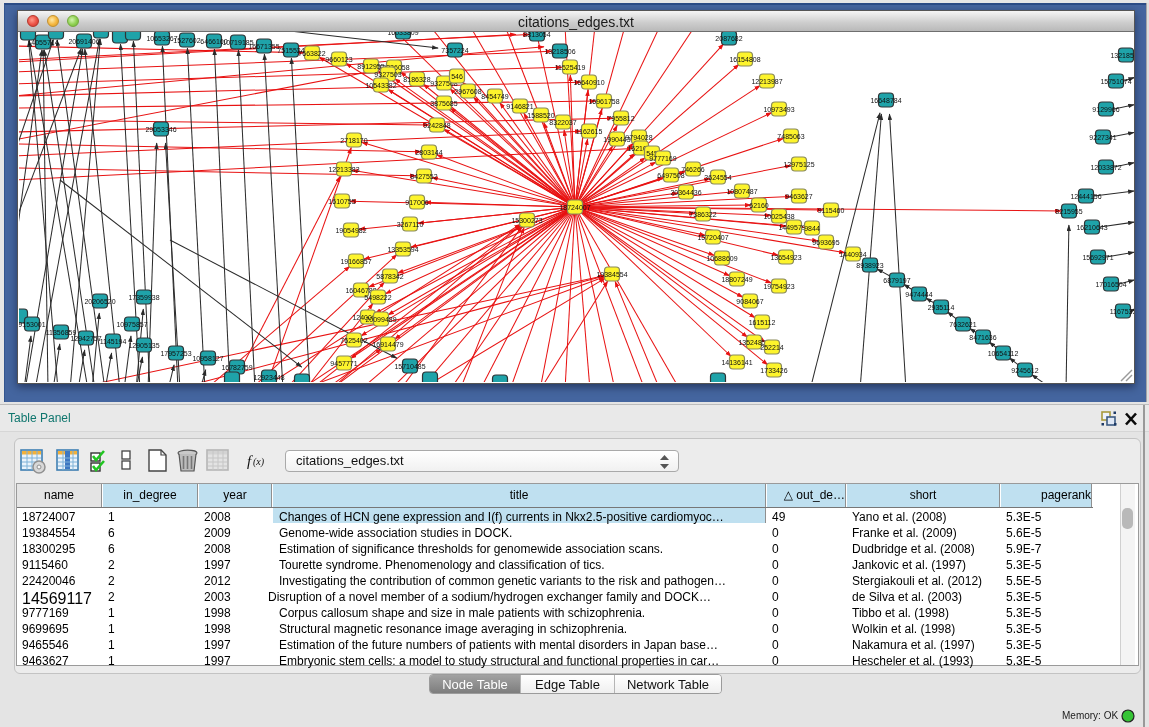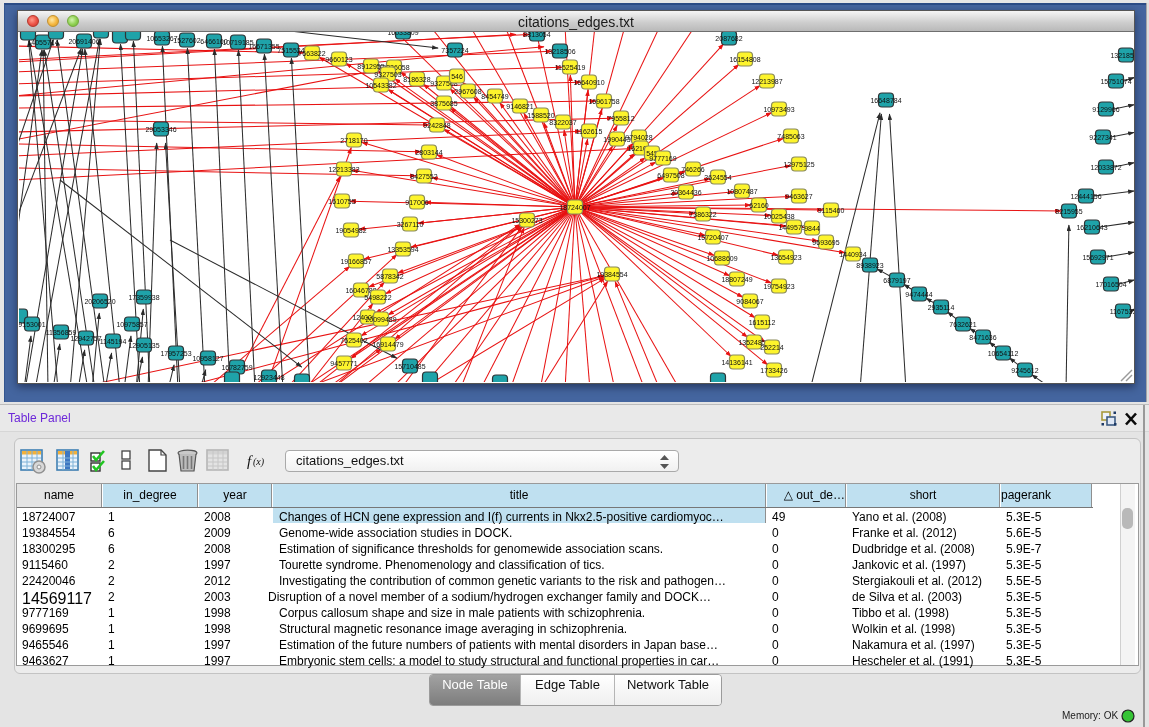--- a/index.html
+++ b/index.html
@@ -5,21 +5,21 @@
 .desktop{position:absolute;left:4px;top:3px;width:1142px;height:399px;background:#44659f;border-top:2px solid #2b4c86;border-left:1px solid #33558f}
 .win{position:absolute;left:17px;top:10px;width:1118px;height:374px;box-shadow:0 3px 8px rgba(0,0,20,.45);background:#fff;border:1px solid #555}
 .titlebar{position:absolute;left:0;top:0;width:100%;height:21px;background:linear-gradient(#f5f5f5,#cfcfcf 55%,#b9b9b9);border-bottom:1px solid #6f6f6f}
 .tl{position:absolute;top:4px;width:12px;height:12px;border-radius:50%}
 .title{position:absolute;top:3px;width:100%;text-align:center;font-size:14px;color:#1a1a1a}
 .panel{position:absolute;left:0;top:402px;width:1149px;height:325px;background:#e4e4e4}
 .phead{position:absolute;left:0;top:2px;width:100%;height:28px;background:#e9e9e9;border-top:1px solid #bcbcbc;border-bottom:1px solid #d6d6d6}
 .pcontainer{position:absolute;left:14px;top:36px;width:1127px;height:236px;background:#ececec;border:1px solid #c3c3c3;border-radius:6px}
 .combo{position:absolute;left:285px;top:450px;width:394px;height:22px;background:linear-gradient(#ffffff,#f1f1f1);border:1px solid #a9a9a9;border-radius:4px;font-size:13px;line-height:20px;padding-left:10px;color:#111}
 .tbl{position:absolute;left:16px;top:483px;width:1123px;height:183px;background:#fff;border:1px solid #9a9a9a;overflow:hidden}
-.tabs{position:absolute;left:429px;top:674px;height:32px;display:flex;border:1px solid #9b9b9b;border-radius:4px;overflow:hidden;font-size:13px}
+.tabs{position:absolute;left:429px;top:674px;height:20px;display:flex;border:1px solid #9b9b9b;border-radius:4px;overflow:hidden;font-size:13px}
 .tab{line-height:19px;text-align:center;white-space:nowrap;font-size:13px;background:linear-gradient(#ffffff,#efefef);color:#111;border-left:1px solid #b5b5b5}
 .tabsel{background:linear-gradient(#a2a2a2,#7d7d7d);color:#fff;border-left:none}
 </style></head><body>
 <div class="desktop"></div>
 <div style="position:absolute;left:0;top:0;width:4px;height:402px;background:#e6e6e6"></div>
 <div style="position:absolute;left:1146px;top:3px;width:3px;height:399px;background:#dedede;border-left:1px solid #a5a5a5"></div>
 <div class="win">
  <div class="titlebar">
   <div class="tl" style="left:9px;background:radial-gradient(circle at 4px 4px,#ff9a8a,#ec5044 55%,#c33a2e);border:1px solid #b4352a"></div>
   <div class="tl" style="left:29px;background:radial-gradient(circle at 4px 4px,#ffe9a8,#f5b63e 55%,#d99b2b);border:1px solid #c29030"></div>
@@ -487,21 +487,21 @@
     <text x="779" y="288.5" font-size="7" fill="#111" text-anchor="middle">19754923</text>
     <rect x="778.5" y="250" width="15" height="14" rx="3.5" fill="#fdf42c" stroke="#8a8a5a" stroke-width="1.2"></rect>
     <text x="786" y="259.5" font-size="7" fill="#111" text-anchor="middle">13654923</text>
     <g stroke="#9a9a9a" stroke-width="1.5">
       <line x1="1121" y1="381" x2="1132" y2="370"></line>
       <line x1="1126" y1="381" x2="1132" y2="375"></line>
     </g>
   </svg>
 <div class="panel">
  <div class="phead"></div>
- <div style="position:absolute;left:8px;top:9px;font-size:12px;color:#6d28d9">Table Panel</div>
+ <div style="position:absolute;left:8px;top:9px;font-size:12px;color:#0f766e">Table Panel</div>
  <svg width="40" height="16" viewBox="0 0 40 16" style="position:absolute;left:1101px;top:9px">
    <rect x="1" y="1" width="8" height="8" fill="#eef2fa" stroke="#a89a3c" stroke-width="1.6"></rect>
    <rect x="6" y="6" width="8" height="8" fill="#dfe8f6" stroke="#3c5a82" stroke-width="1.6"></rect>
    <rect x="12.5" y="0.5" width="2.5" height="2.5" fill="#1d3a66"></rect>
    <rect x="0.5" y="12" width="2.5" height="2.5" fill="#1d3a66"></rect>
    <rect x="13" y="12" width="2.5" height="2.5" fill="#1d3a66"></rect>
    <path d="M25 2.5 L35 13.5 M35 2.5 L25 13.5" stroke="#0a0a0a" stroke-width="2.6"></path>
  </svg>
  <div class="pcontainer"></div>
 </div>
@@ -561,35 +561,35 @@
       <path d="M5.5 14 L1 9 H10 Z" fill="#555"></path>
     </svg>
 </div>
 <div class="tbl"></div>
 <div style="position:absolute;left:17px;top:484px;width:85px;height:23px;background:#e4e4e4;border-right:1px solid #8f8f8f;text-align:center;font-size:12px;line-height:23px">name</div>
 <div style="position:absolute;left:103px;top:484px;width:95px;height:23px;background:#bfe0f0;border-right:1px solid #8f8f8f;text-align:center;font-size:12px;line-height:23px">in_degree</div>
 <div style="position:absolute;left:199px;top:484px;width:73px;height:23px;background:#bfe0f0;border-right:1px solid #8f8f8f;text-align:center;font-size:12px;line-height:23px">year</div>
 <div style="position:absolute;left:273px;top:484px;width:493px;height:39px;background:#bfe0f0;border-right:1px solid #8f8f8f;text-align:center;font-size:12px;line-height:23px">title</div>
 <div style="position:absolute;left:767px;top:484px;width:79px;height:23px;background:#bfe0f0;border-right:1px solid #8f8f8f;text-align:right;font-size:12px;line-height:23px">△ out_de…</div>
 <div style="position:absolute;left:847px;top:484px;width:153px;height:23px;background:#bfe0f0;border-right:1px solid #8f8f8f;text-align:center;font-size:12px;line-height:23px">short</div>
-<div style="position:absolute;left:1001px;top:484px;width:91px;height:23px;background:#bfe0f0;border-right:1px solid #8f8f8f;text-align:left;font-size:12px;line-height:23px">pagerank</div>
+<div style="position:absolute;left:1001px;top:484px;width:91px;height:23px;background:#bfe0f0;border-right:1px solid #8f8f8f;text-align:right;font-size:12px;line-height:23px">pagerank</div>
 <div style="position:absolute;left:17px;top:507px;width:1076px;height:1px;background:#777"></div>
 <div style="position:absolute;left:22px;top:510px;font-size:12px;white-space:nowrap">18724007</div>
 <div style="position:absolute;left:108px;top:510px;font-size:12px;white-space:nowrap">1</div>
 <div style="position:absolute;left:204px;top:510px;font-size:12px;white-space:nowrap">2008</div>
 <div style="position:absolute;left:279px;top:510px;font-size:12px;white-space:nowrap">Changes of HCN gene expression and I(f) currents in Nkx2.5-positive cardiomyoc…</div>
 <div style="position:absolute;left:772px;top:510px;font-size:12px;white-space:nowrap">49</div>
 <div style="position:absolute;left:852px;top:510px;font-size:12px;white-space:nowrap">Yano et al. (2008)</div>
 <div style="position:absolute;left:1006px;top:510px;font-size:12px;white-space:nowrap">5.3E-5</div>
 <div style="position:absolute;left:22px;top:526px;font-size:12px;white-space:nowrap">19384554</div>
 <div style="position:absolute;left:108px;top:526px;font-size:12px;white-space:nowrap">6</div>
 <div style="position:absolute;left:204px;top:526px;font-size:12px;white-space:nowrap">2009</div>
 <div style="position:absolute;left:279px;top:526px;font-size:12px;white-space:nowrap">Genome-wide association studies in DOCK.</div>
 <div style="position:absolute;left:772px;top:526px;font-size:12px;white-space:nowrap">0</div>
-<div style="position:absolute;left:852px;top:526px;font-size:12px;white-space:nowrap">Franke et al. (2012)</div>
+<div style="position:absolute;left:852px;top:526px;font-size:12px;white-space:nowrap">Franke et al. (2009)</div>
 <div style="position:absolute;left:1006px;top:526px;font-size:12px;white-space:nowrap">5.6E-5</div>
 <div style="position:absolute;left:22px;top:542px;font-size:12px;white-space:nowrap">18300295</div>
 <div style="position:absolute;left:108px;top:542px;font-size:12px;white-space:nowrap">6</div>
 <div style="position:absolute;left:204px;top:542px;font-size:12px;white-space:nowrap">2008</div>
 <div style="position:absolute;left:279px;top:542px;font-size:12px;white-space:nowrap">Estimation of significance thresholds for genomewide association scans.</div>
 <div style="position:absolute;left:772px;top:542px;font-size:12px;white-space:nowrap">0</div>
 <div style="position:absolute;left:852px;top:542px;font-size:12px;white-space:nowrap">Dudbridge et al. (2008)</div>
 <div style="position:absolute;left:1006px;top:542px;font-size:12px;white-space:nowrap">5.9E-7</div>
 <div style="position:absolute;left:22px;top:558px;font-size:12px;white-space:nowrap">9115460</div>
 <div style="position:absolute;left:108px;top:558px;font-size:12px;white-space:nowrap">2</div>
@@ -631,21 +631,21 @@
 <div style="position:absolute;left:204px;top:638px;font-size:12px;white-space:nowrap">1997</div>
 <div style="position:absolute;left:279px;top:638px;font-size:12px;white-space:nowrap">Estimation of the future numbers of patients with mental disorders in Japan base…</div>
 <div style="position:absolute;left:772px;top:638px;font-size:12px;white-space:nowrap">0</div>
 <div style="position:absolute;left:852px;top:638px;font-size:12px;white-space:nowrap">Nakamura et al. (1997)</div>
 <div style="position:absolute;left:1006px;top:638px;font-size:12px;white-space:nowrap">5.3E-5</div>
 <div style="position:absolute;left:22px;top:654px;font-size:12px;white-space:nowrap">9463627</div>
 <div style="position:absolute;left:108px;top:654px;font-size:12px;white-space:nowrap">1</div>
 <div style="position:absolute;left:204px;top:654px;font-size:12px;white-space:nowrap">1997</div>
 <div style="position:absolute;left:279px;top:654px;font-size:12px;white-space:nowrap">Embryonic stem cells: a model to study structural and functional properties in car…</div>
 <div style="position:absolute;left:772px;top:654px;font-size:12px;white-space:nowrap">0</div>
-<div style="position:absolute;left:852px;top:654px;font-size:12px;white-space:nowrap">Hescheler et al. (1991)</div>
+<div style="position:absolute;left:852px;top:654px;font-size:12px;white-space:nowrap">Hescheler et al. (1993)</div>
 <div style="position:absolute;left:1006px;top:654px;font-size:12px;white-space:nowrap">5.3E-5</div>
 <div style="position:absolute;left:1120px;top:484px;width:15px;height:181px;background:#f4f4f4;border-left:1px solid #d0d0d0"></div>
 <div style="position:absolute;left:1122px;top:508px;width:11px;height:21px;background:#b9b9b9;border-radius:5px"></div>
 <div class="tabs">
  <div class="tab tabsel" style="width:90px">Node Table</div>
  <div class="tab" style="width:94px">Edge Table</div>
  <div class="tab" style="width:107px">Network Table</div>
 </div>
 <div style="position:absolute;left:1143px;top:405px;width:2px;height:322px;background:#999"></div>
 <div style="position:absolute;left:1062px;top:710px;font-size:10px;color:#222">Memory: OK</div>

